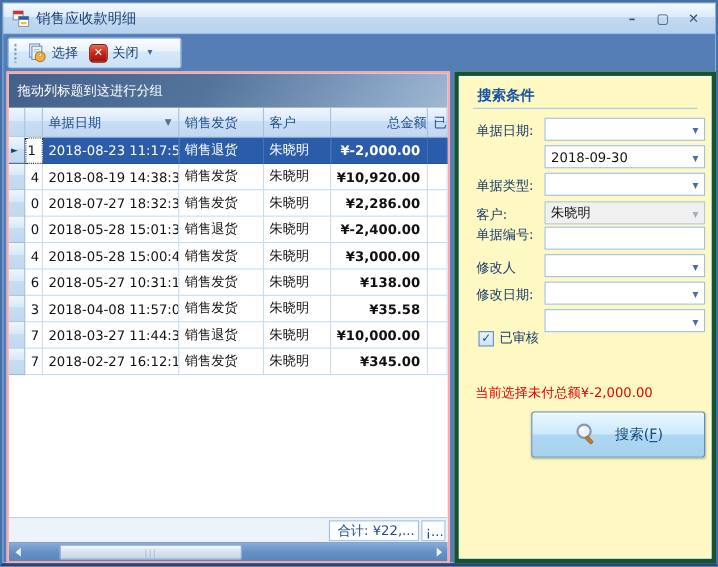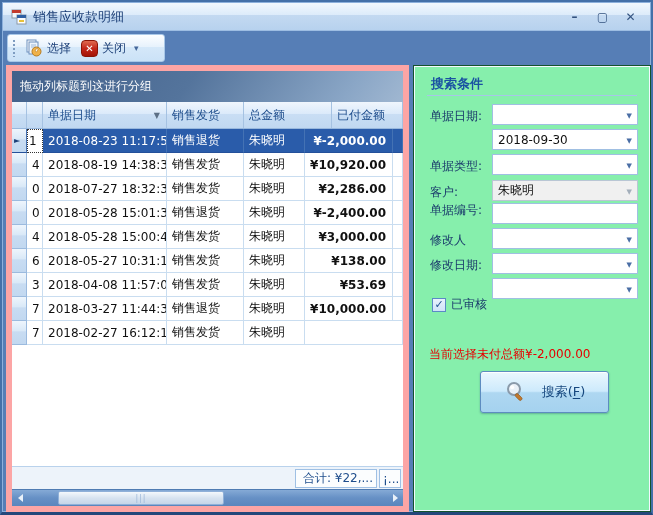--- a/index.html
+++ b/index.html
@@ -40,39 +40,39 @@
   .icon-close-red{
     width:17px; height:17px; border-radius:4px;
     background:linear-gradient(#e06a50, #c3271a 50%, #a31408);
     border:1px solid #8a1407;
     color:#fff; font-size:10px; font-weight:bold;
     display:flex; align-items:center; justify-content:center;
   }
   
   .grid-panel{
     position:absolute; left:4px; top:63px; width:403px; height:447px;
-    background:#fff; border:6px solid #fca5a5; overflow:hidden;
+    background:#fff; border:2px solid #fca5a5; overflow:hidden;
   }
   .group-bar{
     height:31px;
     background:linear-gradient(125deg,#42608a 0%, #54749c 45%, #8aa6c6 85%, #a0b7d1 100%);
     color:#fff; font-size:12px; display:flex; align-items:center; padding-left:8px;
   }
   .hdr-row{ display:flex; height:27px;
     background:linear-gradient(#f0f6fd, #dbeafa 45%, #c9def4 46%, #c0d8f1);
     border-bottom:1px solid #98b8dd; color:#1e4d8c; font-size:12px; }
   .hdr-cell{ display:flex; align-items:center; padding-left:5px; border-right:1px solid #a5c2e2;
     overflow:hidden; white-space:nowrap; position:relative; }
   .sort-icon{ position:absolute; right:6px; font-size:8px; color:#5c6f85; }
   .col-ind{ width:15px; flex:none; padding-left:0; }
   .col-id{ width:16px; flex:none; padding-left:2px; }
   .col-date{ width:124px; flex:none; }
   .col-type{ width:77px; flex:none; }
   .col-cust{ width:61px; flex:none; }
-  .col-amt{ width:88px; flex:none; }
+  .col-amt{ width:88px; flex:none;justify-content:flex-end; }
   .col-paid{ flex:1; }
   .grid-row{ display:flex; height:24px; font-size:12px; color:#111; background:#fff; }
   .grid-row .cell{ border-right:1px solid #c9ddf0; border-bottom:1px solid #c9ddf0;
     display:flex; align-items:center; padding-left:5px; overflow:hidden; white-space:nowrap; }
   .grid-row .cell.num{ justify-content:flex-end; padding-right:6px; padding-left:0;font-weight:bold; }
   .grid-row .cell.rowhdr{
     background:linear-gradient(#eef5fc, #d8e8f7 45%, #c8dcf2 46%, #c2d8f0);
     border-right:1px solid #9bbade; border-bottom:1px solid #9bbade;
     padding-left:2px; }
   .grid-row.selected .cell{ background:#2a5caa; color:#fff; border-right-color:#4472b4; border-bottom-color:#24509a; }
@@ -101,42 +101,42 @@
   .tri-r{ width:0; height:0; border-top:4px solid transparent; border-bottom:4px solid transparent; border-left:5px solid #e9f1f9; }
   .sb-thumb{
     position:absolute; left:46px; top:1px; width:166px; height:14px; border-radius:2px;
     background:linear-gradient(#f4f8fc,#d7e3f0 50%,#c6d6e9); border:1px solid #8fb0d8;
     display:flex; align-items:center; justify-content:center;
     color:#9db8d8; font-size:8px; letter-spacing:1px; cursor:grab;
   }
   
   .search-panel{
     position:absolute; left:411px; top:63px; width:238px; height:447px;
-    background:#86efac; border:1px solid #14532d;
+    background:#fef9c3; border:4px solid #14532d;
     box-shadow: inset 0 0 0 1px #f4f9ff;
     font-size:12px; color:#1a3a6b;
   }
   .sp-title{ position:absolute; left:17px; top:9px; font-weight:bold; font-size:13px; color:#1a52a2; }
   .sp-rule{ position:absolute; left:13px; right:13px; top:29px; height:1px; background:#a7c5e8; }
   .sp-label{ position:absolute; left:16px; }
   .combo, .textbox{
     position:absolute; left:78px; width:146px; height:21px;
     background:#fff; border:1px solid #a0bfe2; display:flex; align-items:center;
     padding:0 18px 0 5px; color:#111;
   }
   .textbox{ padding-right:5px; }
   .combo .arrow{ position:absolute; right:5px; top:7px; font-size:7px; color:#4a6ea5; }
   .combo.disabled{ background:#f0f0f0; border-color:#b9c6d4; }
   .combo.disabled .arrow{ color:#a3aeba; }
   .checkrow{ position:absolute; left:18px; display:flex; align-items:center; gap:5px; }
   .checkbox{ width:14px; height:14px; border:1px solid #5a8ac6; background:linear-gradient(#e8f2fc,#cfe3f8);
     display:flex; align-items:center; justify-content:center; font-size:11px; font-weight:bold; color:#1f4f8f; }
   .sp-summary{ position:absolute; left:15px; top:280px; color:#e60000; font-size:12px; }
   .search-btn{
-    position:absolute; left:66px; top:305px; width:129px; height:42px;
+    position:absolute; left:66px; top:305px; width:158px; height:42px;
     background:linear-gradient(#eaf7fe 0%, #cdeafc 48%, #aed7f1 52%, #a5d2ef 100%);
     border:1px solid #5d8cc0; border-radius:3px;
     box-shadow: inset 0 1px 0 #ffffff, 0 1px 2px rgba(30,60,100,.35);
     display:flex; align-items:center; justify-content:center; gap:14px;
     color:#16477e; font-size:13px; cursor:pointer;
   }
   .search-btn .hotkey u{ text-underline-offset:2px; }
 </style>
 </head>
 <body>
@@ -189,20 +189,23 @@
     <div class="hdr-row">
       <div class="hdr-cell col-ind"></div>
       <div class="hdr-cell col-id"></div>
       <div class="hdr-cell col-date">
         <span>单据日期</span>
         <span class="sort-icon">▼</span>
       </div>
       <div class="hdr-cell col-type">
           <span>销售发货</span>
         </div>
+      <div class="hdr-cell col-cust">
+          <span>客户</span>
+        </div>
       <div class="hdr-cell col-amt">
           <span>总金额</span>
         </div>
       <div class="hdr-cell col-paid">
           <span>已付金额</span>
         </div>
     </div>
 
     <div id="rows-container">
         <div class="grid-row selected">
@@ -260,38 +263,39 @@
           <div class="cell col-cust">朱晓明</div>
           <div class="cell num col-amt">¥138.00</div>
           <div class="cell col-paid"></div>
         </div>
         <div class="grid-row">
           <div class="cell rowhdr col-ind"></div>
           <div class="cell col-id">3</div>
           <div class="cell col-date">2018-04-08 11:57:03</div>
           <div class="cell col-type">销售发货</div>
           <div class="cell col-cust">朱晓明</div>
-          <div class="cell num col-amt">¥53.69</div>
+          <div class="cell num col-amt">¥35.58</div>
           <div class="cell col-paid"></div>
         </div>
         <div class="grid-row">
           <div class="cell rowhdr col-ind"></div>
           <div class="cell col-id">7</div>
           <div class="cell col-date">2018-03-27 11:44:36</div>
           <div class="cell col-type">销售退货</div>
           <div class="cell col-cust">朱晓明</div>
           <div class="cell num col-amt">¥10,000.00</div>
           <div class="cell col-paid"></div>
         </div>
         <div class="grid-row">
           <div class="cell rowhdr col-ind"></div>
           <div class="cell col-id">7</div>
           <div class="cell col-date">2018-02-27 16:12:14</div>
           <div class="cell col-type">销售发货</div>
           <div class="cell col-cust">朱晓明</div>
+          <div class="cell num col-amt">¥345.00</div>
           <div class="cell col-paid"></div>
         </div>
       </div>
 
     <div class="grid-footer">
       <div class="sum-cell total">合计: ¥22,...</div>
       <div class="sum-cell partial">¡...</div>
     </div>
 
     <div class="hscroll">

